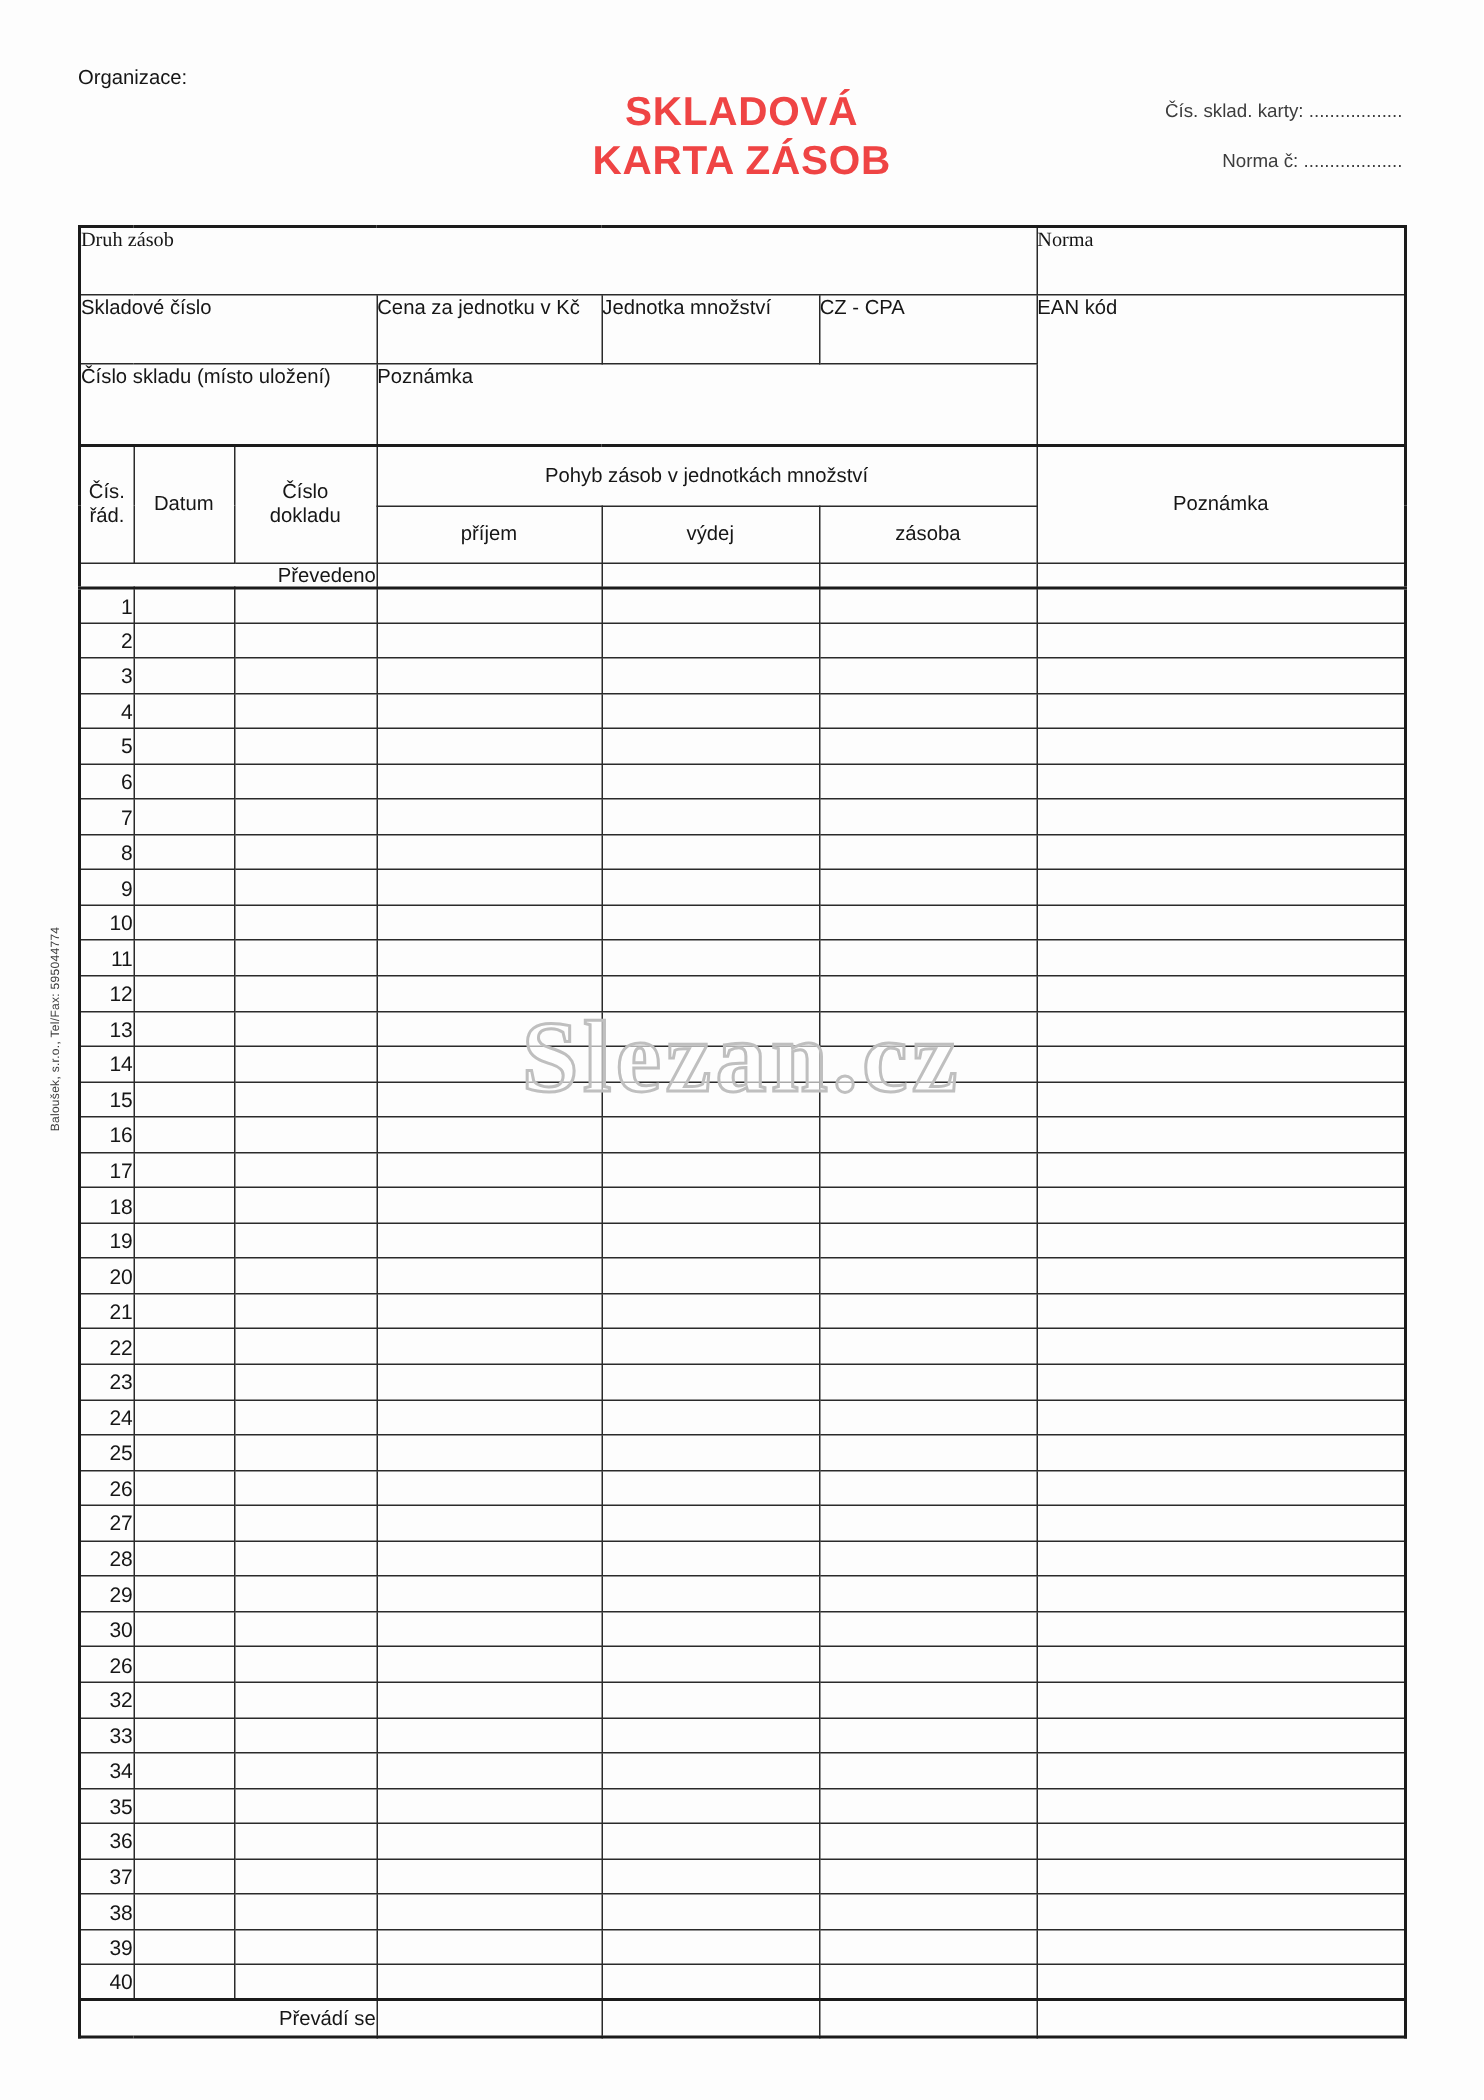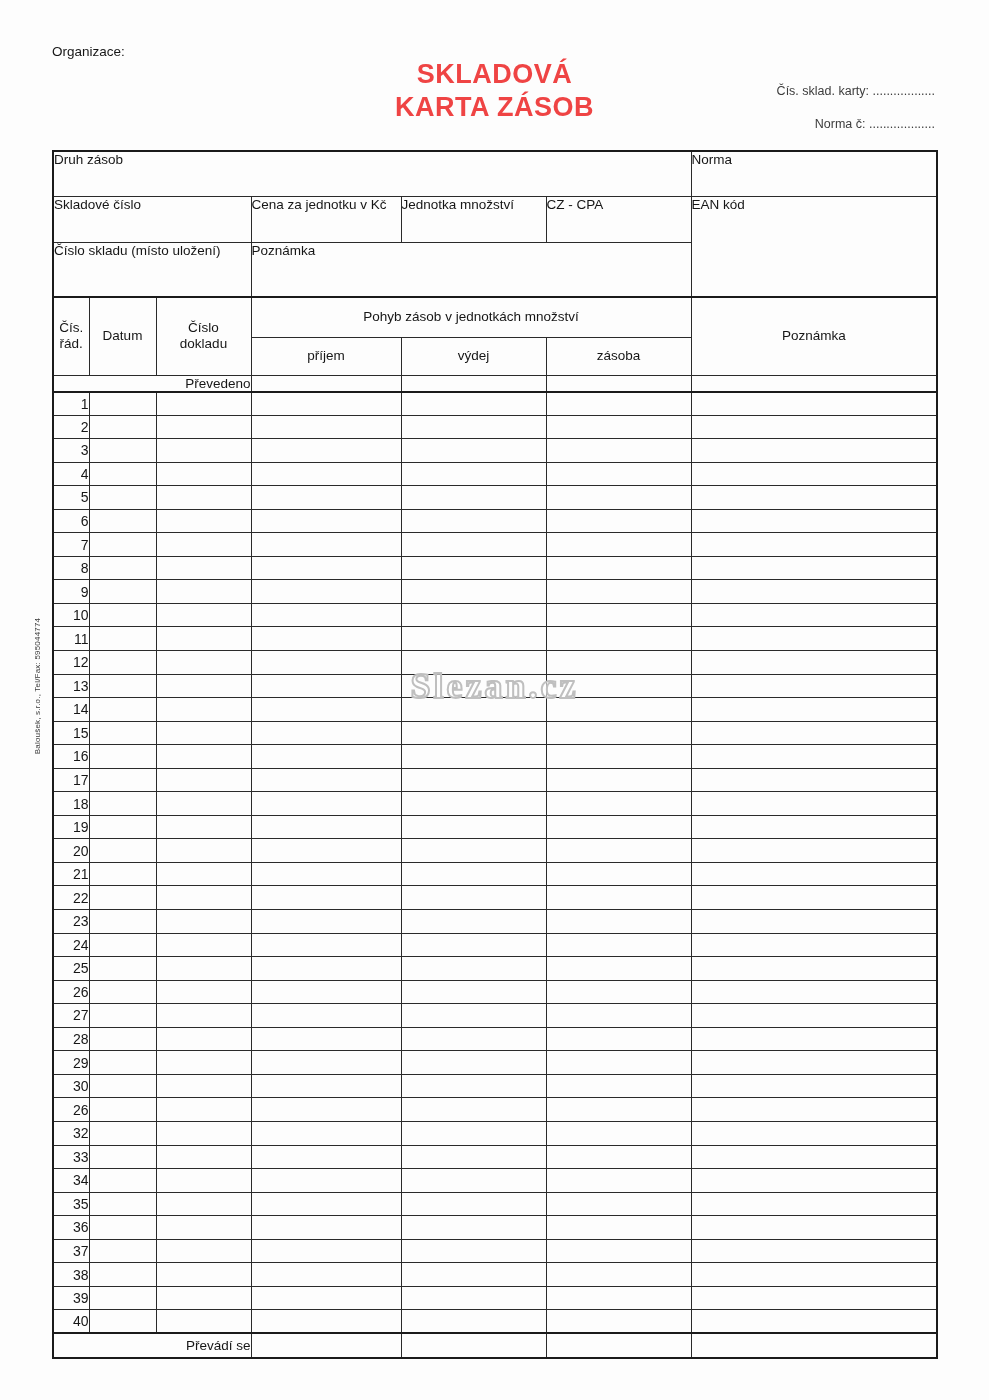--- a/index.html
+++ b/index.html
@@ -9,56 +9,56 @@
     font-family:"Liberation Sans", sans-serif; color:#161616;
   }
 
   
   .org-label { position:absolute; left:52px; top:44px; font-size:13.5px; }
   .form-title {
     position:absolute; left:0; width:100%; top:58px; text-align:center;
     font-size:27px; font-weight:bold; line-height:33px; letter-spacing:0.5px; color:#ef4444;
   }
   .top-right {
-    position:absolute; right:54px; top:84px; text-align:right;
+    position:absolute; right:54px; top:67px; text-align:right;
     font-size:12.5px; color:#3c3c3c;
   }
   .top-right .field-line { margin-bottom:19px; white-space:nowrap; }
 
   
   table.form {
     position:absolute; left:52px; top:150px; width:884px;
     border-collapse:collapse; table-layout:fixed;
     border:2.6px solid #1b1b1b;
   }
   table.form td, table.form th {
     border:1.4px solid #2a2a2a; padding:0; font-weight:normal; overflow:hidden;
   }
 
-  tr.info-r1 { height:45px; } tr.info-r2 { height:46px; } tr.info-r3 { height:55px; }
+  tr.info-r1 { height:45px;font-family:Liberation Serif, serif; } tr.info-r2 { height:46px; } tr.info-r3 { height:55px; }
   .info-cell { vertical-align:top; text-align:left; padding:4px 4px 0 5px; font-size:13.5px; }
 
   tbody.main-head { border-top:2.8px solid #1b1b1b; }
   tr.head-upper { height:40px; } tr.head-lower { height:38px; }
   .hc { text-align:center; vertical-align:middle; font-size:13.5px; line-height:1.2; }
 
   tr.prevedeno { height:14px; border-bottom:2.6px solid #1b1b1b;margin-top:32px; }
   .merge-label { text-align:right; padding-right:8px; font-size:13.5px; vertical-align:middle; }
 
   tbody.rows tr { height:23.55px; }
   td.num { text-align:right; padding-right:5px; font-size:14px; vertical-align:middle; }
 
   tbody.transfer { border-top:2.6px solid #1b1b1b; }
   tr.prevadi { height:25px;margin-top:36px; }
 
   
   .watermark {
     position:absolute; left:0; width:100%; top:665px; text-align:center;
     font-family:"Liberation Serif", serif; font-weight:bold;
-    font-size:36px; letter-spacing:3px;
+    font-size:68px; letter-spacing:3px;
     color:rgba(255,255,255,0.6);
     -webkit-text-stroke:2px #bfbfbf;
     z-index:5; pointer-events:none;
   }
 
   
   .side-note {
     position:absolute; left:37px; top:686px;
     transform:translate(-50%,-50%) rotate(-90deg);
     font-size:8px; color:#3a3a3a; white-space:nowrap; letter-spacing:0.2px;

